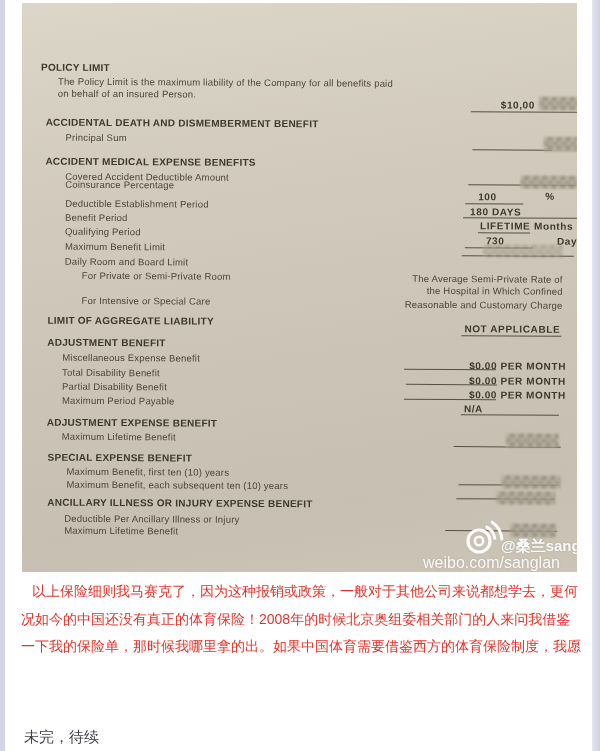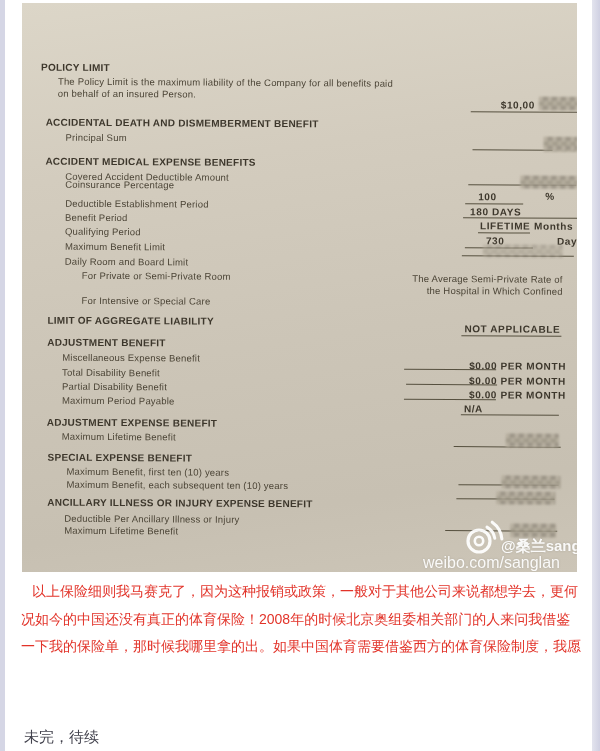--- a/index.html
+++ b/index.html
@@ -88,20 +88,21 @@
 
     <div class="l" style="left:43px;top:239px">Maximum Benefit Limit</div>
     <div class="u" style="left:440px;top:251px;width:112px"></div>
     <div class="mz light" style="left:461px;top:240px;width:80px;height:13px"></div>
 
     <div class="l" style="left:43px;top:254px">Daily Room and Board Limit</div>
     <div class="l" style="left:60px;top:268px">For Private or Semi-Private Room</div>
     <div class="vr" style="top:269px">The Average Semi-Private Rate of</div>
     <div class="vr" style="top:281px">the Hospital in Which Confined</div>
     <div class="l" style="left:60px;top:293px">For Intensive or Special Care</div>
+    <div class="vr" style="top:295px">Reasonable and Customary Charge</div>
 
     <div class="h" style="left:26px;top:313px">LIMIT OF AGGREGATE LIABILITY</div>
     <div class="u" style="left:440px;top:331px;width:100px"></div>
     <div class="v" style="left:443px;top:319px">NOT APPLICABLE</div>
 
     <div class="h" style="left:26px;top:335px">ADJUSTMENT BENEFIT</div>
     <div class="l" style="left:41px;top:350px">Miscellaneous Expense Benefit</div>
     <div class="u" style="left:383px;top:365px;width:92px"></div>
     <div class="v" style="left:448px;top:356px">$0.00 PER MONTH</div>
 

